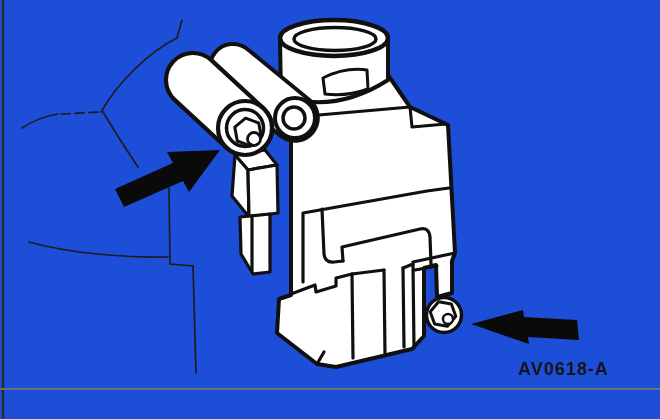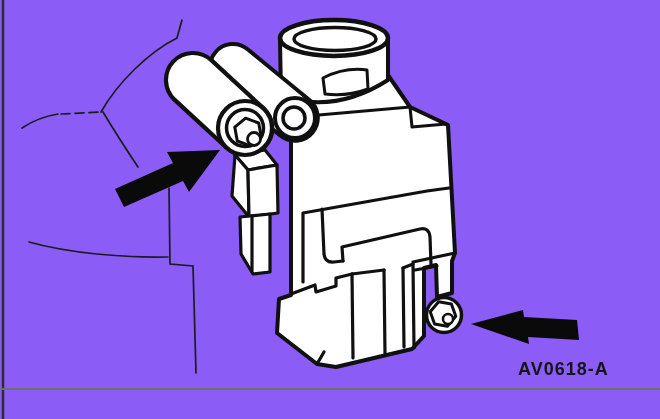--- a/index.html
+++ b/index.html
@@ -1,19 +1,19 @@
 <!DOCTYPE html>
 <html><head>
 <meta charset="utf-8">
 <style>
   html,body{margin:0;padding:0;background:#ffffff;}
   .canvas{
     position:relative;
     width:660px;height:419px;
-    background:#8b5cf6;
+    background:#1d4ed8;
     overflow:hidden;
     font-family:"Liberation Sans", sans-serif;
   }
   svg{display:block;}
   .ref-label{
     font-family:"Liberation Sans", sans-serif;
     font-weight:bold;
     font-size:18px;
     letter-spacing:1px;
     fill:#151515;

